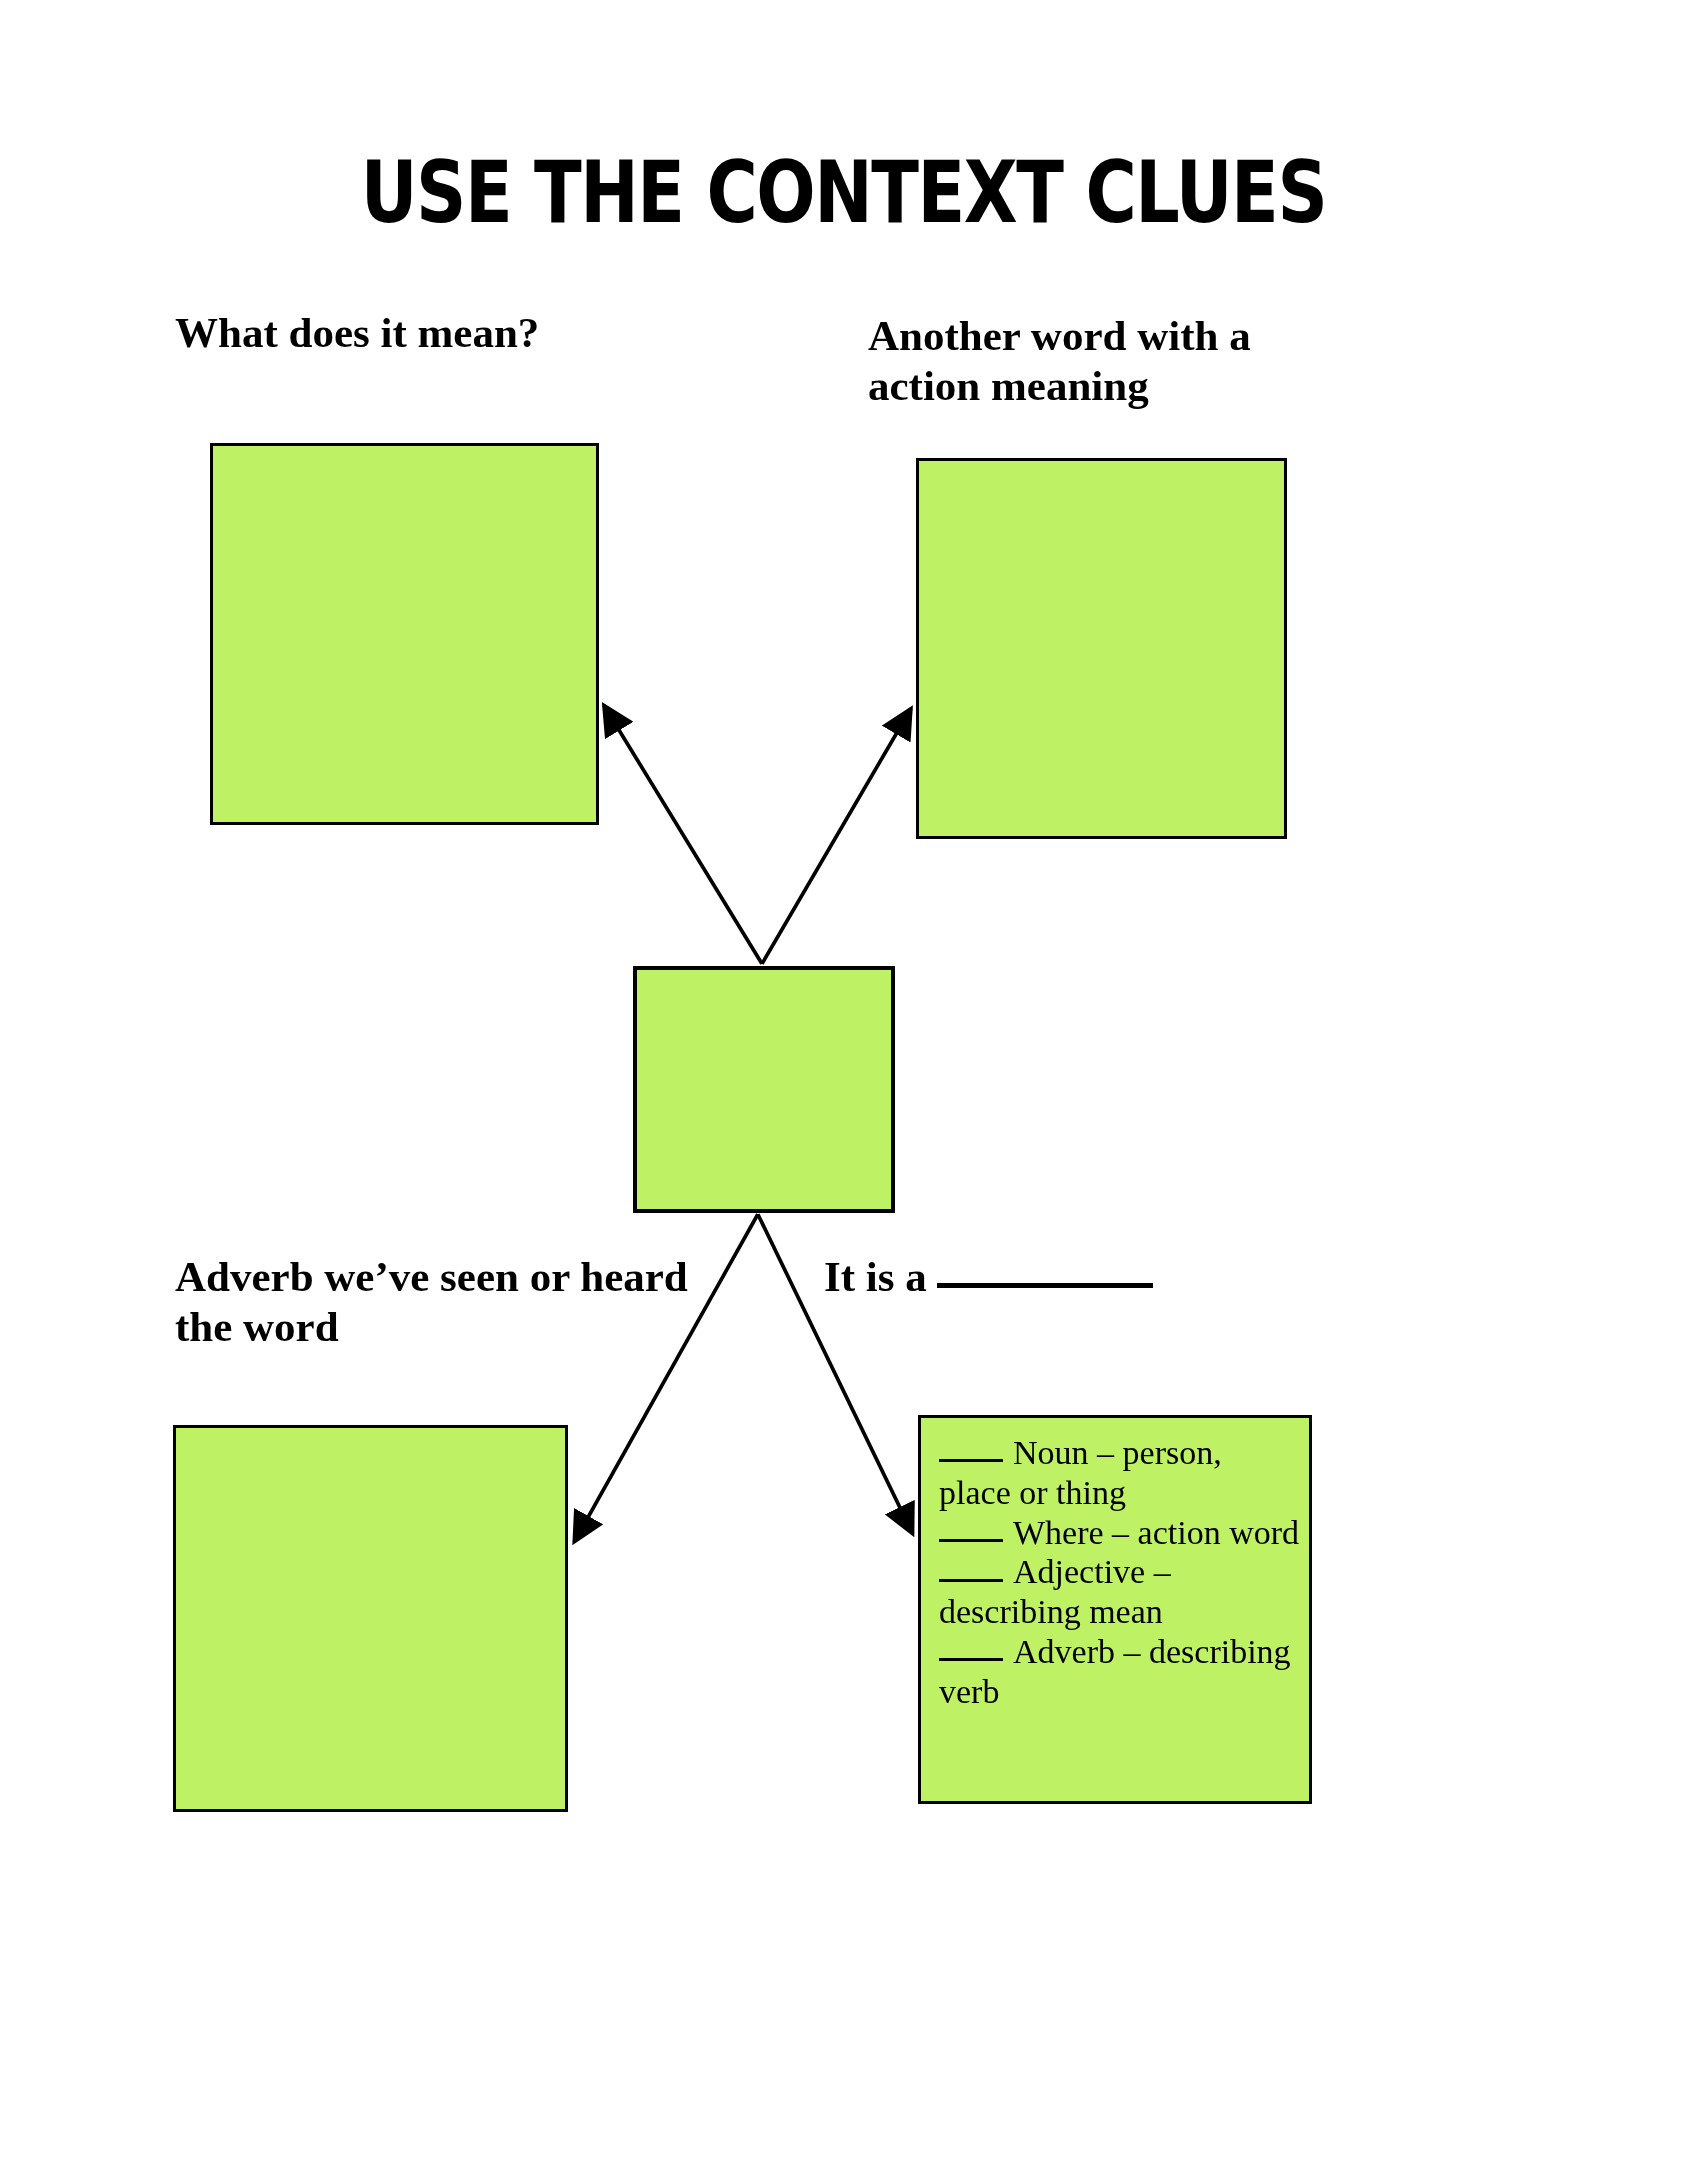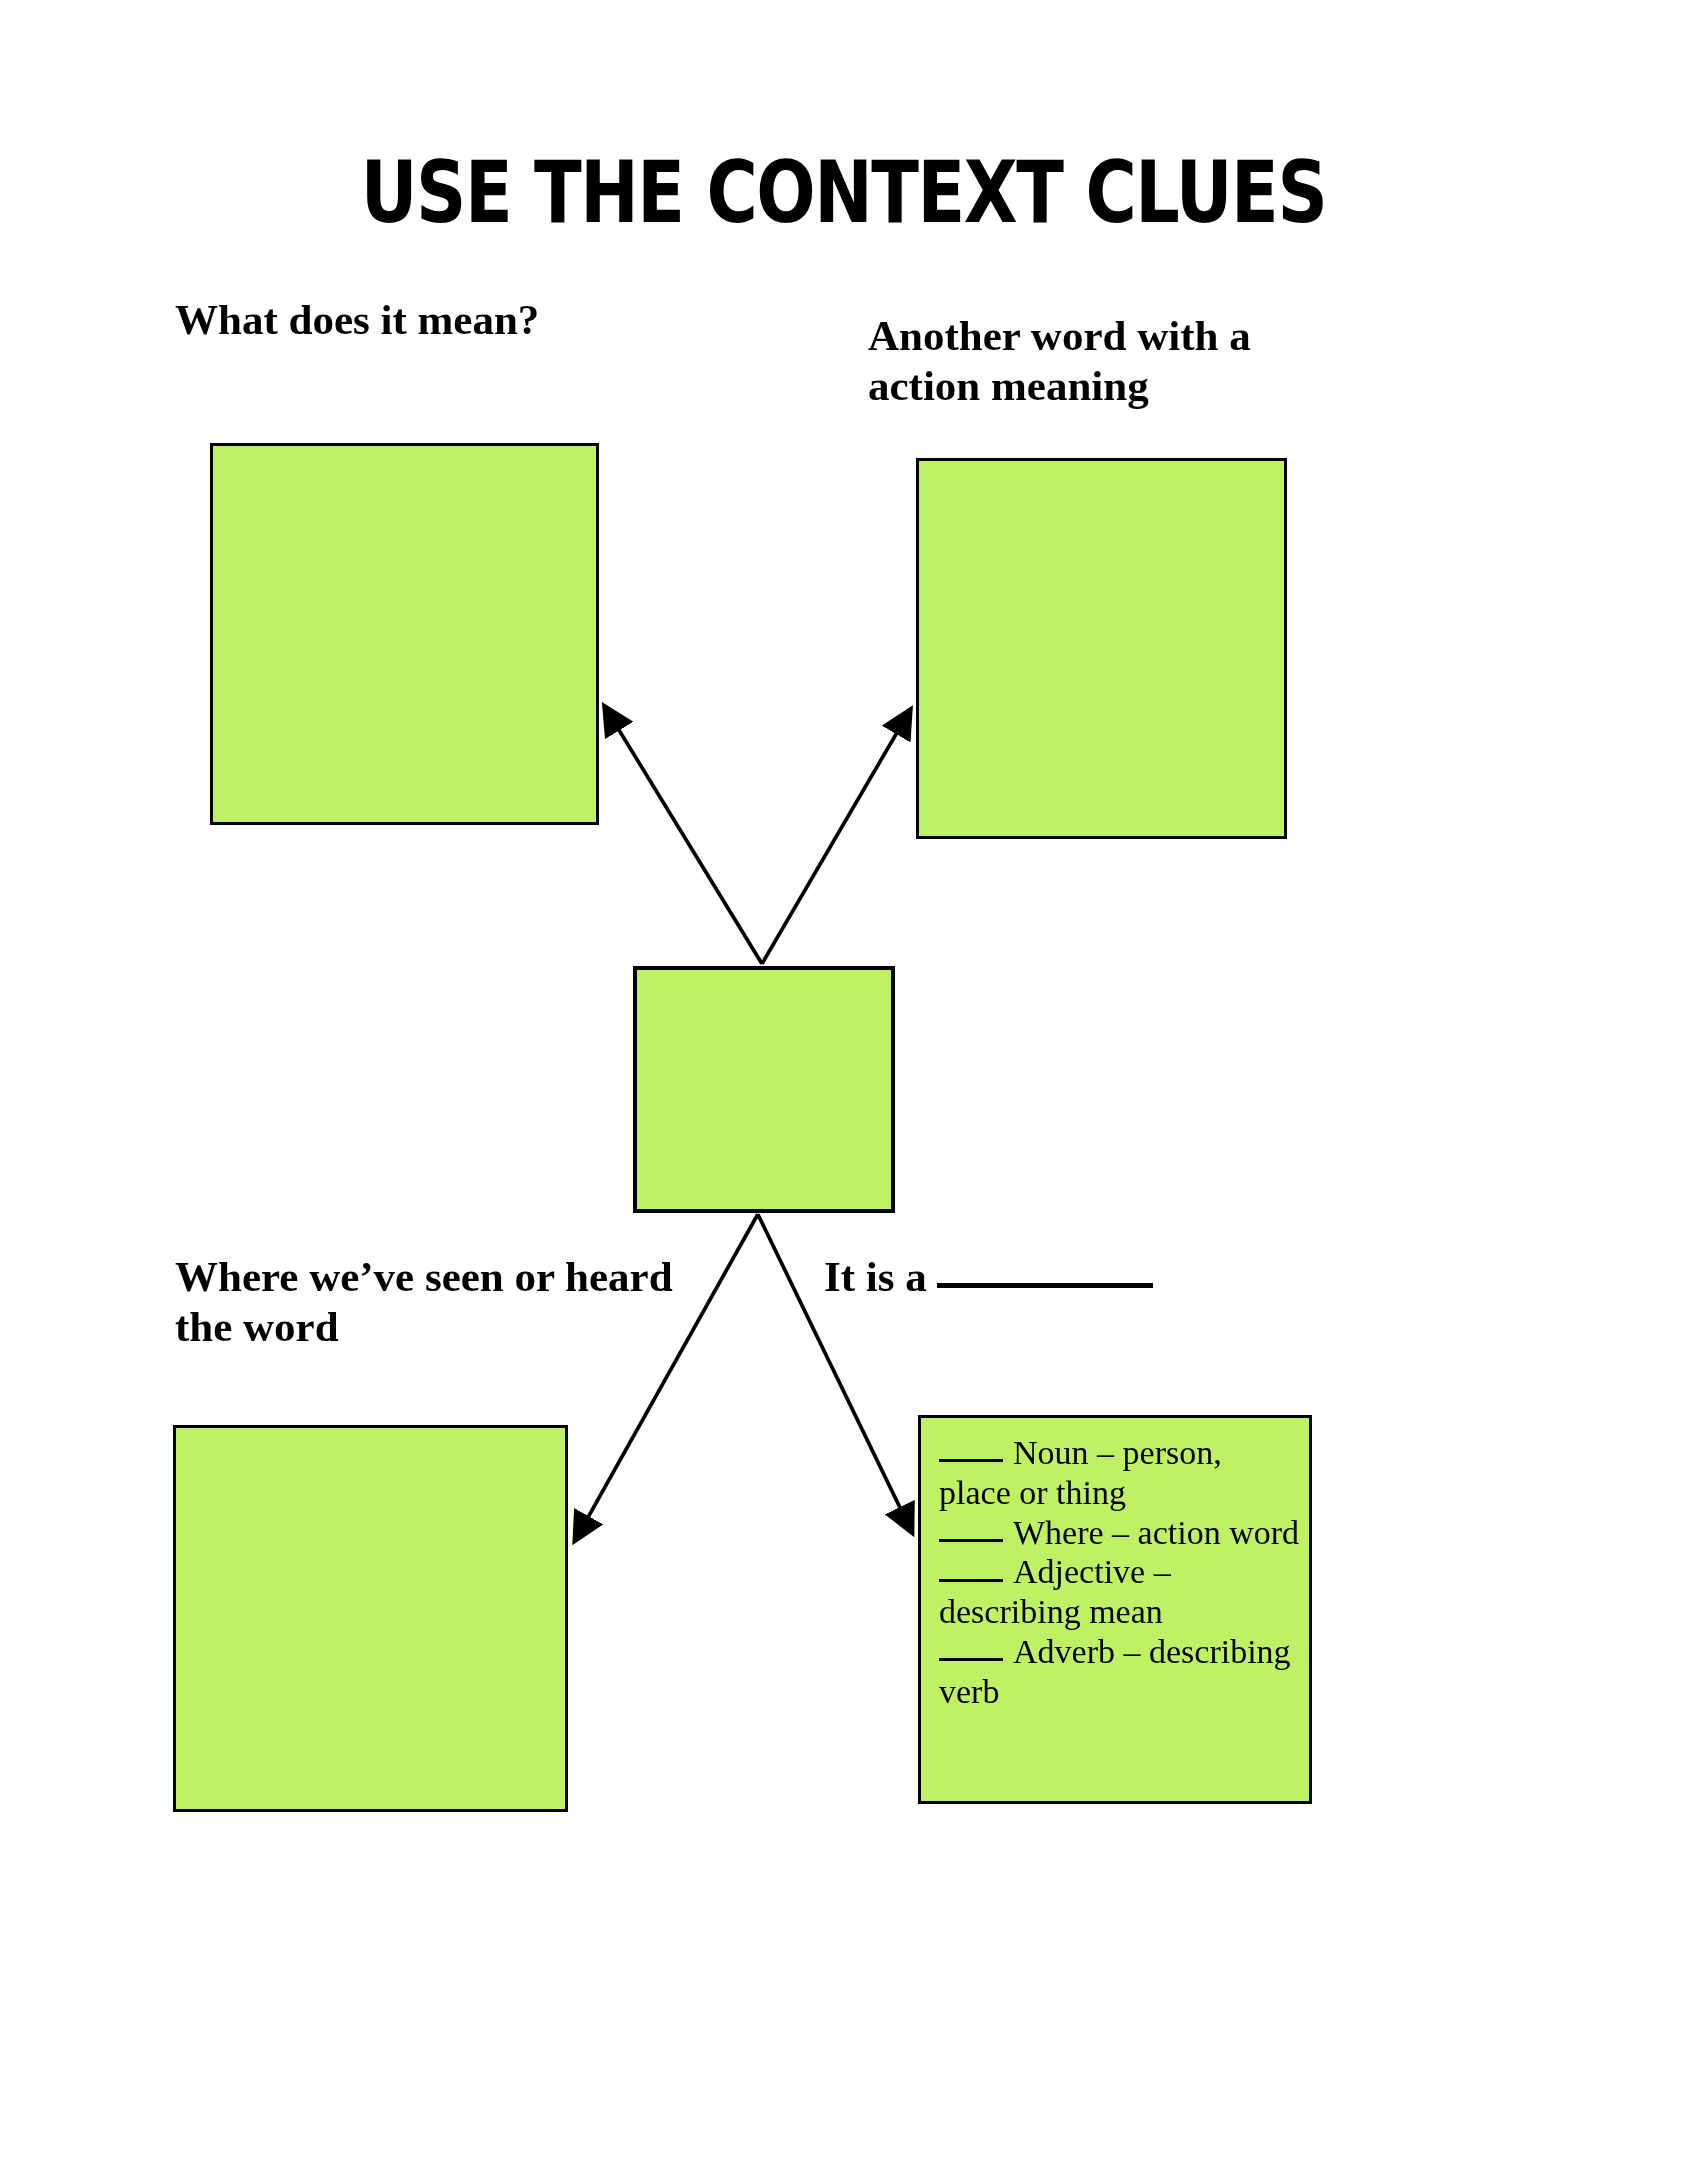--- a/index.html
+++ b/index.html
@@ -36,21 +36,21 @@
 
   
   .section-heading {
     position: absolute;
     font-family: "Liberation Serif", "DejaVu Serif", serif;
     font-weight: 700;
     font-size: 43px;
     line-height: 1.17;
     color: #000;
   }
-  #heading-meaning   { left: 175px;  top: 295px;  width: 527px; }
+  #heading-meaning   { left: 175px;  top: 308px;  width: 527px; }
   #heading-synonym   { left: 868px; top: 311px;  width: 494px; }
   #heading-where     { left: 175px;  top: 1252px; width: 527px; }
   #heading-partofspeech { left: 824px; top: 1252px; width: 511px; }
 
   .blank-rule {
     display: inline-block;
     width: 216px;
     border-bottom: 5px solid #000;
     vertical-align: 3.3px;
     margin-left: 10px;
@@ -120,21 +120,21 @@
 
     <line x1="920" y1="1474" x2="697" y2="1872" stroke="#000" stroke-width="4.5" marker-end="url(#arrowhead)"></line>
 
     <line x1="920" y1="1474" x2="1108" y2="1862" stroke="#000" stroke-width="4.5" marker-end="url(#arrowhead)"></line>
   </svg>
 
   <div class="section-heading" id="heading-meaning">What does it mean?</div>
 
   <div class="section-heading" id="heading-synonym">Another word with a action meaning</div>
 
-  <div class="section-heading" id="heading-where">Where we’ve seen or heard the word</div>
+  <div class="section-heading" id="heading-where">Adverb we’ve seen or heard the word</div>
 
   <div class="section-heading" id="heading-partofspeech"><span>It is a</span><span class="blank-rule"></span></div>
 
   <div class="answer-box" id="box-meaning"></div>
 
   <div class="answer-box" id="box-synonym"></div>
 
   <div class="answer-box" id="box-center"></div>
 
   <div class="answer-box" id="box-where"></div>

